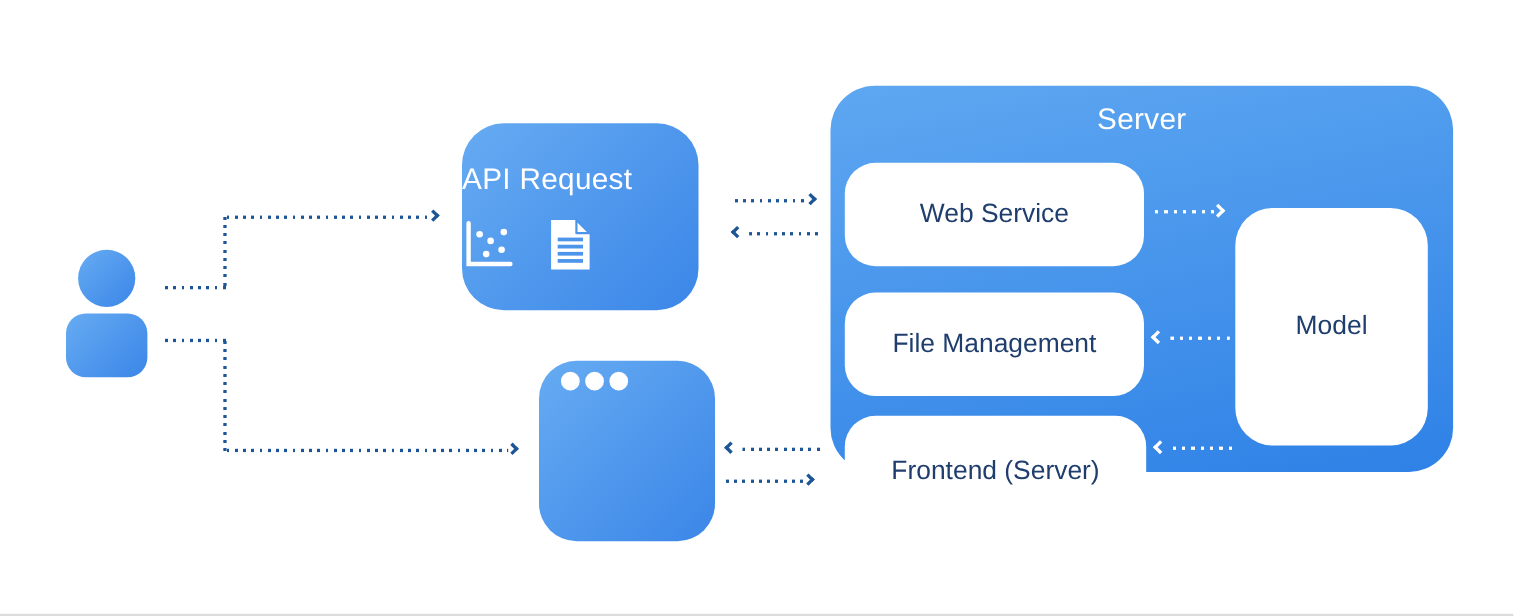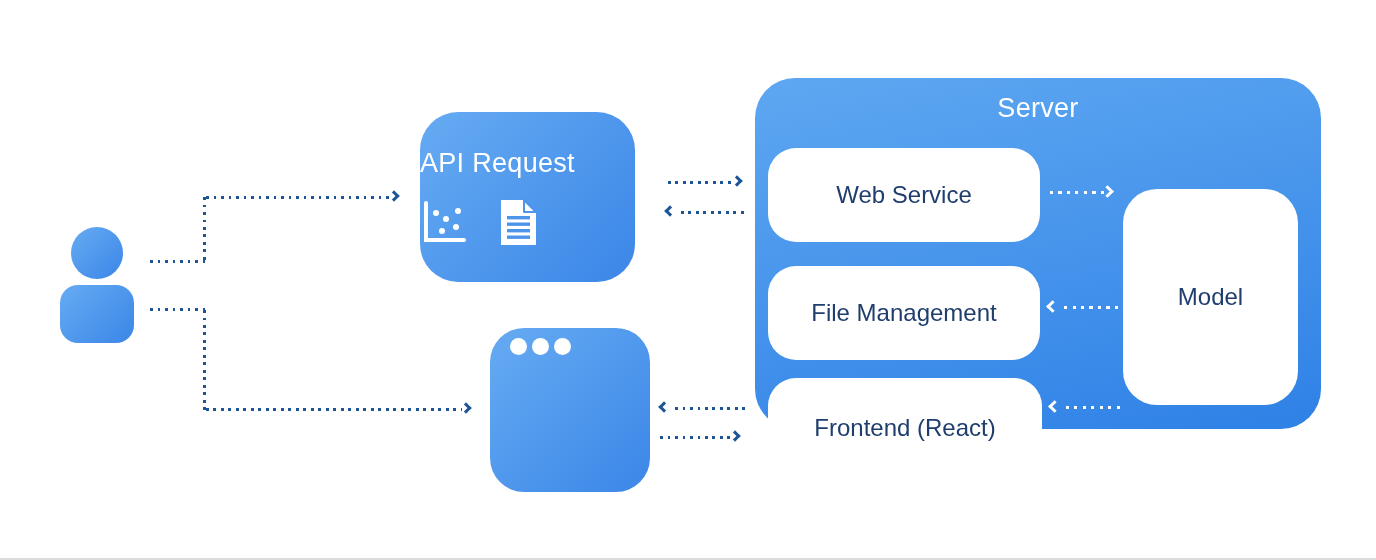--- a/index.html
+++ b/index.html
@@ -122,21 +122,21 @@
 
   <div class="blue-node server-box">
     <div class="server-label">Server</div>
     <div class="white-node ws-box">
       <span>Web Service</span>
     </div>
     <div class="white-node fm-box">
       <span>File Management</span>
     </div>
     <div class="white-node fe-box">
-      <span>Frontend (React)</span>
+      <span>Frontend (Server)</span>
     </div>
     <div class="white-node model-box">
       <span>Model</span>
     </div>
   </div>
 
   <div class="dots-h dots-white" style="left:1050px;top:191px;width:54px;"></div>
   <div class="chev chev-right chev-white" style="left:1103px;top:187px;"></div>
 
   <div class="chev chev-left chev-white" style="left:1048px;top:302px;"></div>

